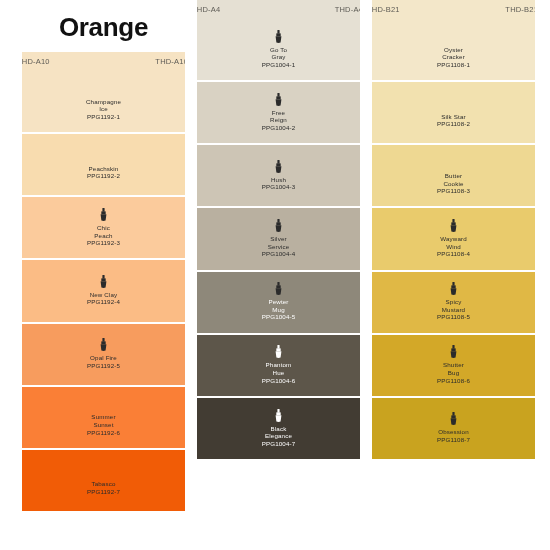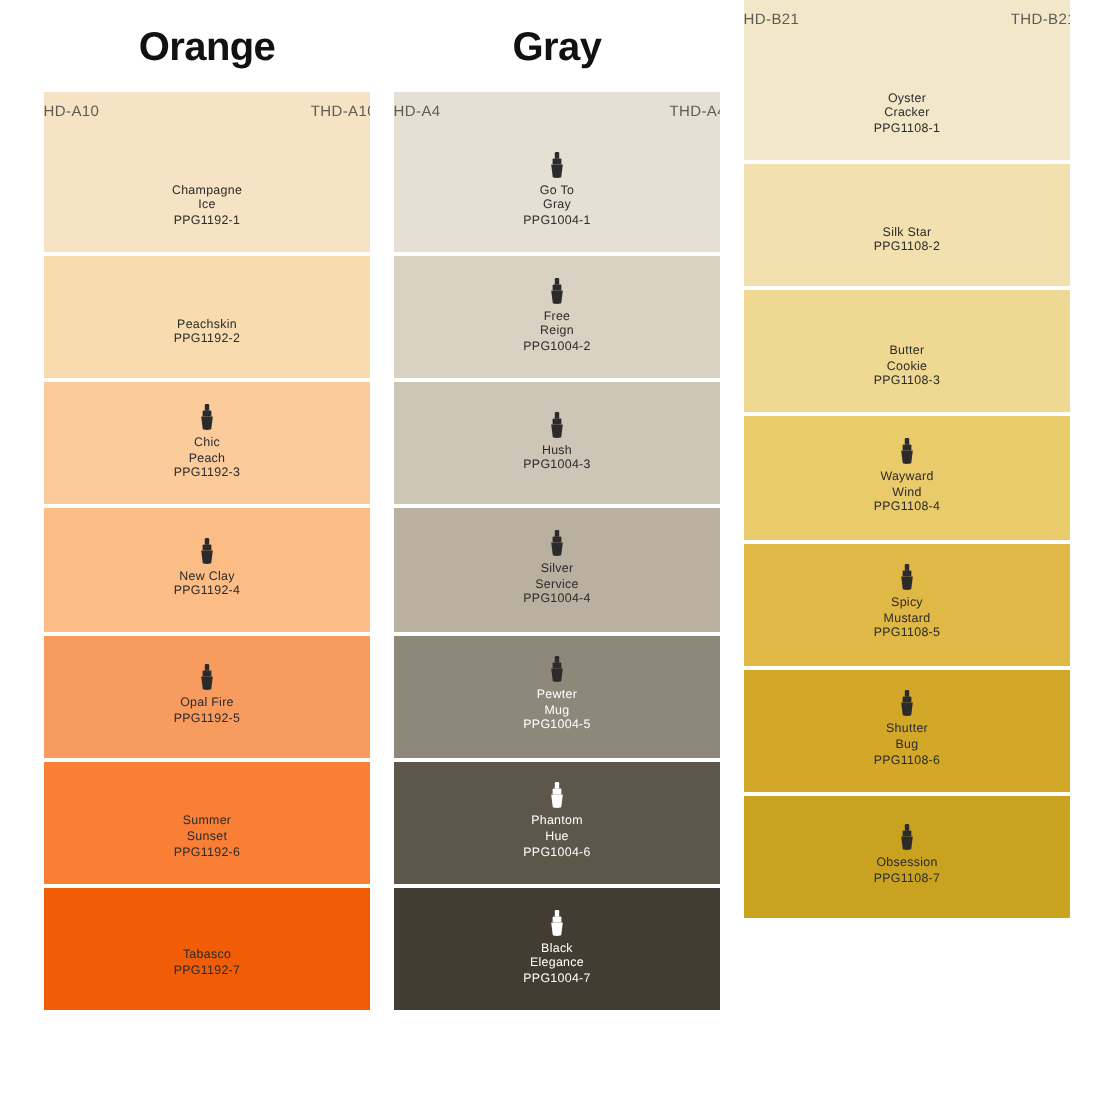--- a/index.html
+++ b/index.html
@@ -30,21 +30,21 @@
     width: 163px;
     display: flex;
     flex-direction: column;
     align-items: center;
   }
   .col-orange { margin-left: 22px; }
   .col-gray   { margin-left: 12px; }
   .col-yellow { margin-left: 12px; margin-right: 15px; }
 
   .col-title {
-    font-size: 20px;
+    font-size: 26px;
     font-weight: bold;
     color: #111111;
     letter-spacing: -0.3px;
     margin-top: 14px;
     margin-bottom: 12px;
     line-height: 1;
     text-align: left;
     white-space: nowrap;
   }
 
@@ -222,21 +222,20 @@
           </span>
           <div class="sw-name dark-text">Tabasco</div>
           <div class="sw-code dark-text">PPG1192-7</div>
         </div>
 
       </div>
     </div>
   </div>
 
   <div class="column col-gray">
-    <div class="col-title">Gray</div>
     <div class="card">
       <div class="card-header" style="background:#e5e0d3;">
         <span class="hdr-code hdr-left">THD-A4</span>
         <span class="hdr-code hdr-right">THD-A4</span>
       </div>
       <div class="swatches">
 
         <div class="swatch" style="background:#e5e0d3;">
           <span class="brush-icon">
             <svg viewBox="0 0 9 13" width="9" height="13">

